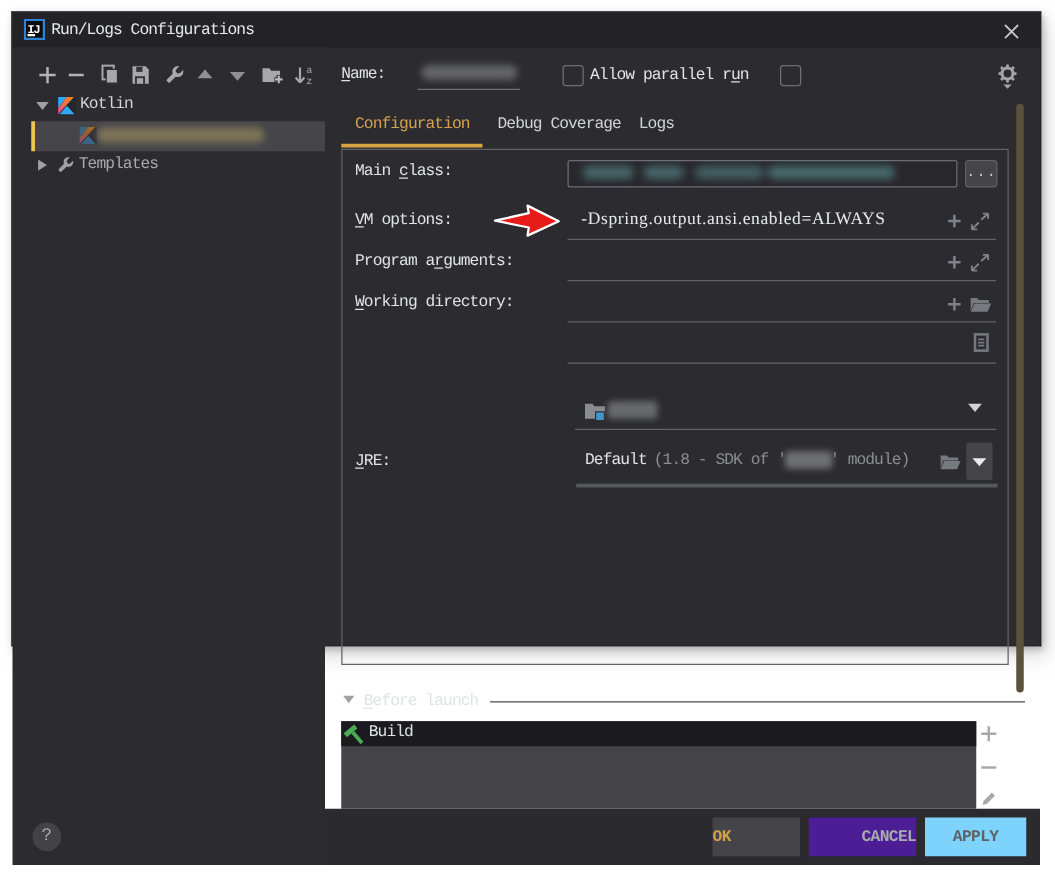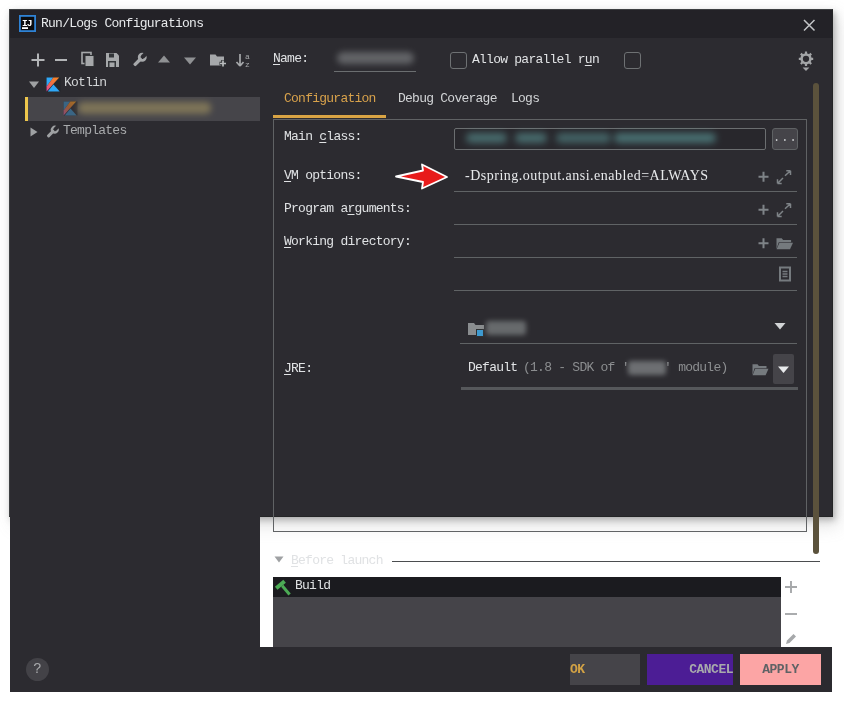--- a/index.html
+++ b/index.html
@@ -229,16 +229,16 @@
   <svg class="abs" style="left:773px;top:570px;" width="16" height="70" viewBox="0 0 16 70">
     <path d="M8 1 V13 M2 7 H14" stroke="#a6a8aa" stroke-width="1.9"></path>
     <path d="M2 34 H14" stroke="#a6a8aa" stroke-width="1.9"></path>
     <g transform="translate(1,52)">
       <path d="M2 12 L3 8.5 L9.5 2 L12 4.5 L5.5 11 Z" fill="#a6a8aa"></path>
     </g>
   </svg>
 
   <div class="abs" style="left:560px;top:644px;width:70px;height:31px;background:#454449;color:#d2a245;font-size:13px;font-family:'Liberation Mono',monospace;letter-spacing:-0.5px;text-align:left;line-height:31px;font-weight:bold;">OK</div>
   <div class="abs" style="left:637px;top:644px;width:86px;height:31px;background:#4c1d95;color:#a8aaac;font-size:13px;font-family:'Liberation Mono',monospace;letter-spacing:-0.5px;text-align:right;line-height:31px;font-weight:bold;padding-left:39px;">CANCEL</div>
-  <div class="abs" style="left:730px;top:644px;width:81px;height:31px;background:#fca5a5;color:#5e6265;font-size:13px;font-family:'Liberation Mono',monospace;letter-spacing:-0.5px;text-align:center;line-height:31px;font-weight:bold;">APPLY</div>
+  <div class="abs" style="left:730px;top:644px;width:81px;height:31px;background:#7dd3fc;color:#5e6265;font-size:13px;font-family:'Liberation Mono',monospace;letter-spacing:-0.5px;text-align:center;line-height:31px;font-weight:bold;">APPLY</div>
 
   <div class="abs" style="left:16px;top:648px;width:23px;height:23px;border-radius:50%;background:#434247;color:#a9abad;font-size:14px;text-align:center;line-height:23px;font-family:'Liberation Mono',monospace;">?</div>
 </div>
 
 </body></html>

